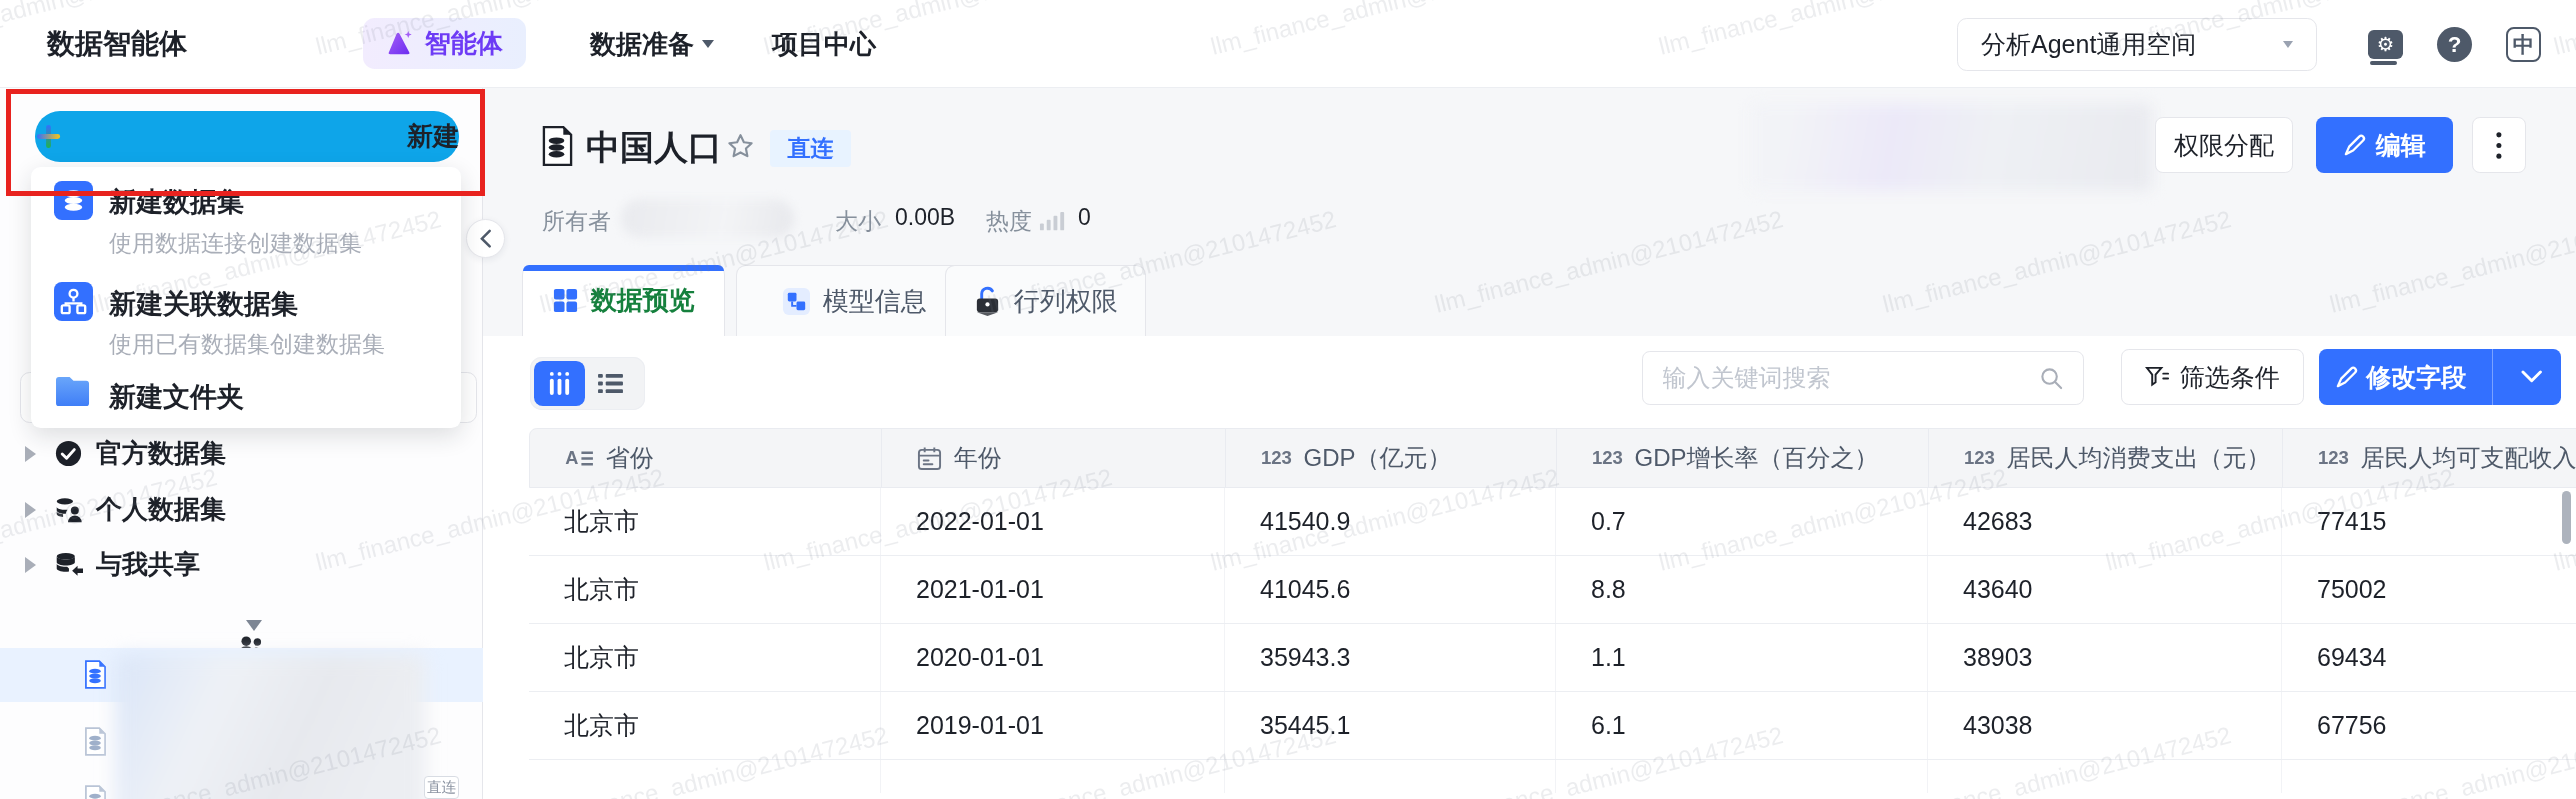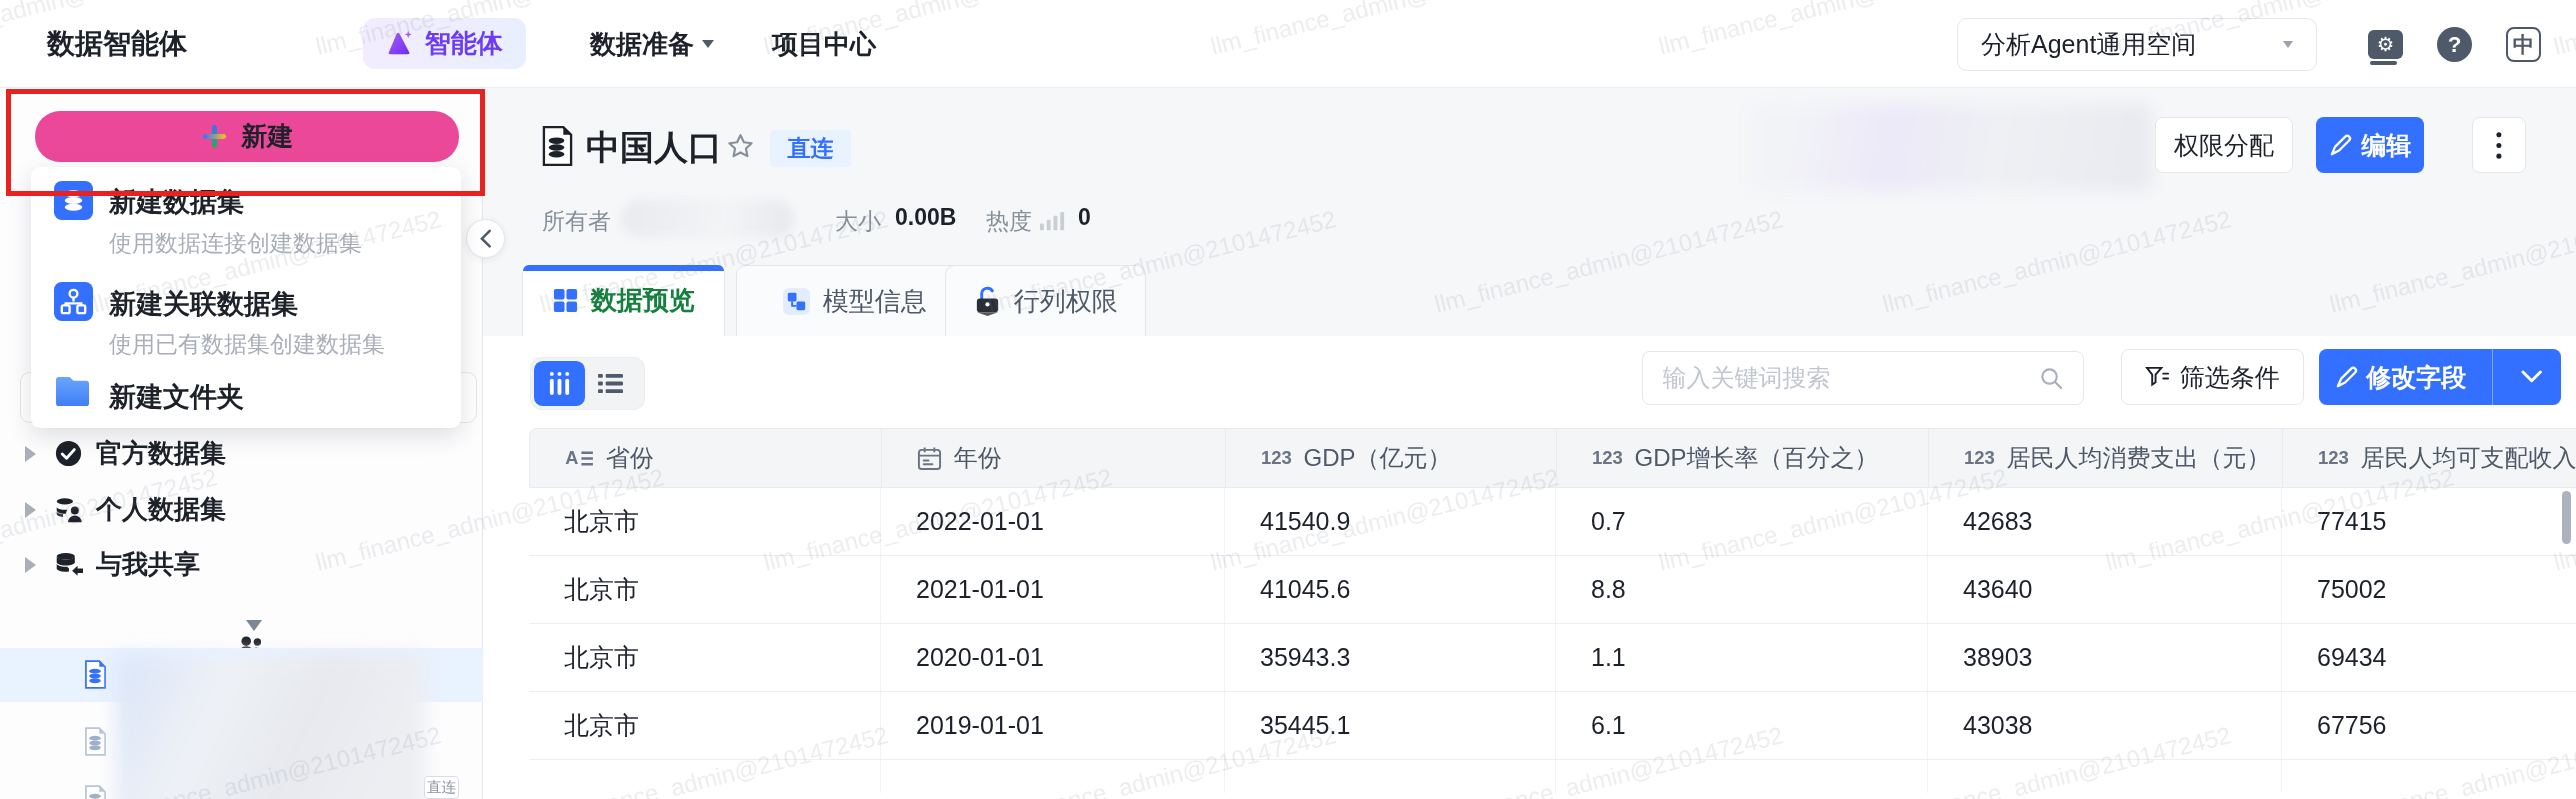--- a/index.html
+++ b/index.html
@@ -19,21 +19,21 @@
 .ws-select .caret-down{border-top-color:#9aa2b1;border-left-width:5.8px;border-right-width:5.8px;border-top-width:7.8px}
 .topicon{top:25px;width:39px;height:39px;display:flex;align-items:center;justify-content:center}
 .gearbox{width:35px;height:29px;background:#4e5969;border-radius:5.8px;color:#fff;font-size:19.5px;display:flex;align-items:center;justify-content:center}
 .gearstand{position:absolute;left:3.9px;bottom:-1px;width:27px;height:3.9px;background:#4e5969;border-radius:1.9px}
 .helpcircle{width:35px;height:35px;border-radius:50%;background:#4e5969;color:#fff;font-size:22.4px;font-weight:bold;display:flex;align-items:center;justify-content:center}
 .langbox{width:35px;height:35px;border:2.4px solid #4e5969;border-radius:7.8px;color:#4e5969;font-size:21.4px;font-weight:bold;display:flex;align-items:center;justify-content:center}
 
 
 .sidebar{left:0;top:88px;width:483px;height:712px;background:#fdfdfe;border-right:1px solid #e5e6eb;z-index:10}
 .sb-search{left:19.5px;top:284px;width:457px;height:51px;border:1px solid #e5e6eb;border-radius:9.7px;background:#fff}
-.new-btn{left:35px;top:23px;width:424px;height:51px;border-radius:25px;background:#ec4899;display:flex;align-items:center;justify-content:center;gap:13.6px;font-size:26px;font-weight:600;color:#1d2129}
+.new-btn{left:35px;top:23px;width:424px;height:51px;border-radius:25px;background:#0ea5e9;display:flex;align-items:center;justify-content:space-between;gap:13.6px;font-size:26px;font-weight:600;color:#1d2129}
 .tree-row{left:0;width:483px;height:45px;display:flex;align-items:center;gap:0}
 .tree-caret{width:0;height:0;margin-left:25px}
 .tree-caret.closed{border-top:8.8px solid transparent;border-bottom:8.8px solid transparent;border-left:11.7px solid #a9aeb8}
 .tree-caret.open{border-left:8.8px solid transparent;border-right:8.8px solid transparent;border-top:11.7px solid #7d8694}
 .tree-ic{margin-left:17.5px;width:29px;display:flex;justify-content:center}
 .tree-lbl{margin-left:13.6px;font-size:26px;font-weight:600;color:#1d2129}
 .child-row{left:0;width:483px;display:flex;align-items:flex-start}
 .child-row.sel{background:#e9f2ff}
 .blurblob{border-radius:9.7px;filter:blur(8.8px)}
 .direct-mini{left:424px;top:776px;width:35px;height:23px;border:1px solid #d8dce3;border-radius:3.9px;background:#fff;color:#8b93a1;font-size:14.6px;display:flex;align-items:center;justify-content:center;z-index:12}
@@ -48,28 +48,28 @@
 
 
 .redbox{left:5.8px;top:89px;width:479px;height:107px;border:5.8px solid #e8231f;z-index:100}
 
 
 .main-title-ic{left:541px;top:126px}
 .page-title{left:586px;top:125px;font-size:34px;font-weight:bold}
 .star{left:726px;top:132px}
 .badge-direct{left:770px;top:130px;height:37px;padding:0 17.5px;background:#e8f3ff;border-radius:3.9px;color:#3370ff;font-size:23px;font-weight:bold;display:flex;align-items:center}
 .meta-lbl{top:206px;font-size:23px;color:#86909c}
-.meta-val{top:204px;font-size:23px;font-weight:bold;color:#1d2129}
+.meta-val{top:204px;font-size:23px;font-weight:normal;color:#1d2129}
 .owner-blur{left:621px;top:199px;width:173px;height:39px;border-radius:19.5px;background:linear-gradient(100deg,#e9eaee,#f3f4f6 60%,#e7e8ec);filter:blur(4.9px)}
 .big-blur{left:1751px;top:103px;width:401px;height:88px;border-radius:5.8px;background:linear-gradient(100deg,#f2f3f7 10%,#ece9f8 35%,#eef0f4 60%,#e9eaef);filter:blur(6.8px)}
 .btn{display:flex;align-items:center;justify-content:center;gap:9.7px;border-radius:7.8px;font-size:25px}
 .btn.ghost{background:#fff;border:1px solid #e5e6eb;color:#1d2129}
 .btn.primary{background:#3370ff;color:#fff;font-weight:600}
 .perm-btn{left:2155px;top:117px;width:138px;height:56px}
-.edit-btn{left:2316px;top:117px;width:108px;height:56px}
+.edit-btn{left:2316px;top:117px;width:137px;height:56px}
 .more-btn{left:2472px;top:117px;width:54px;height:56px;font-size:25px;font-weight:bold;color:#1d2129;letter-spacing:0}
 
 
 .tab{top:265px;height:71px;border:1px solid #e5e6eb;border-bottom:none;border-radius:9.7px 9.7px 0 0;background:#fafbfc;display:flex;align-items:center;justify-content:center;gap:11.7px;font-size:26px;color:#4e5969;z-index:6}
 .tab.active{background:#fff;border-top:none;font-weight:bold;color:#15803d;z-index:7}
 .tab.active::before{content:"";position:absolute;left:0;top:0;width:100%;height:5.8px;background:#3370ff;border-radius:9.7px 9.7px 0 0}
 .content-panel{left:483px;top:336px;width:2093px;height:464px;background:#fff;z-index:5}
 
 
 .seg{left:530px;top:357px;width:115px;height:53px;background:#f2f3f5;border-radius:11.7px;box-shadow:inset 0 0 0 1px #eceef2;display:flex;align-items:center;padding:3.9px;z-index:8}

